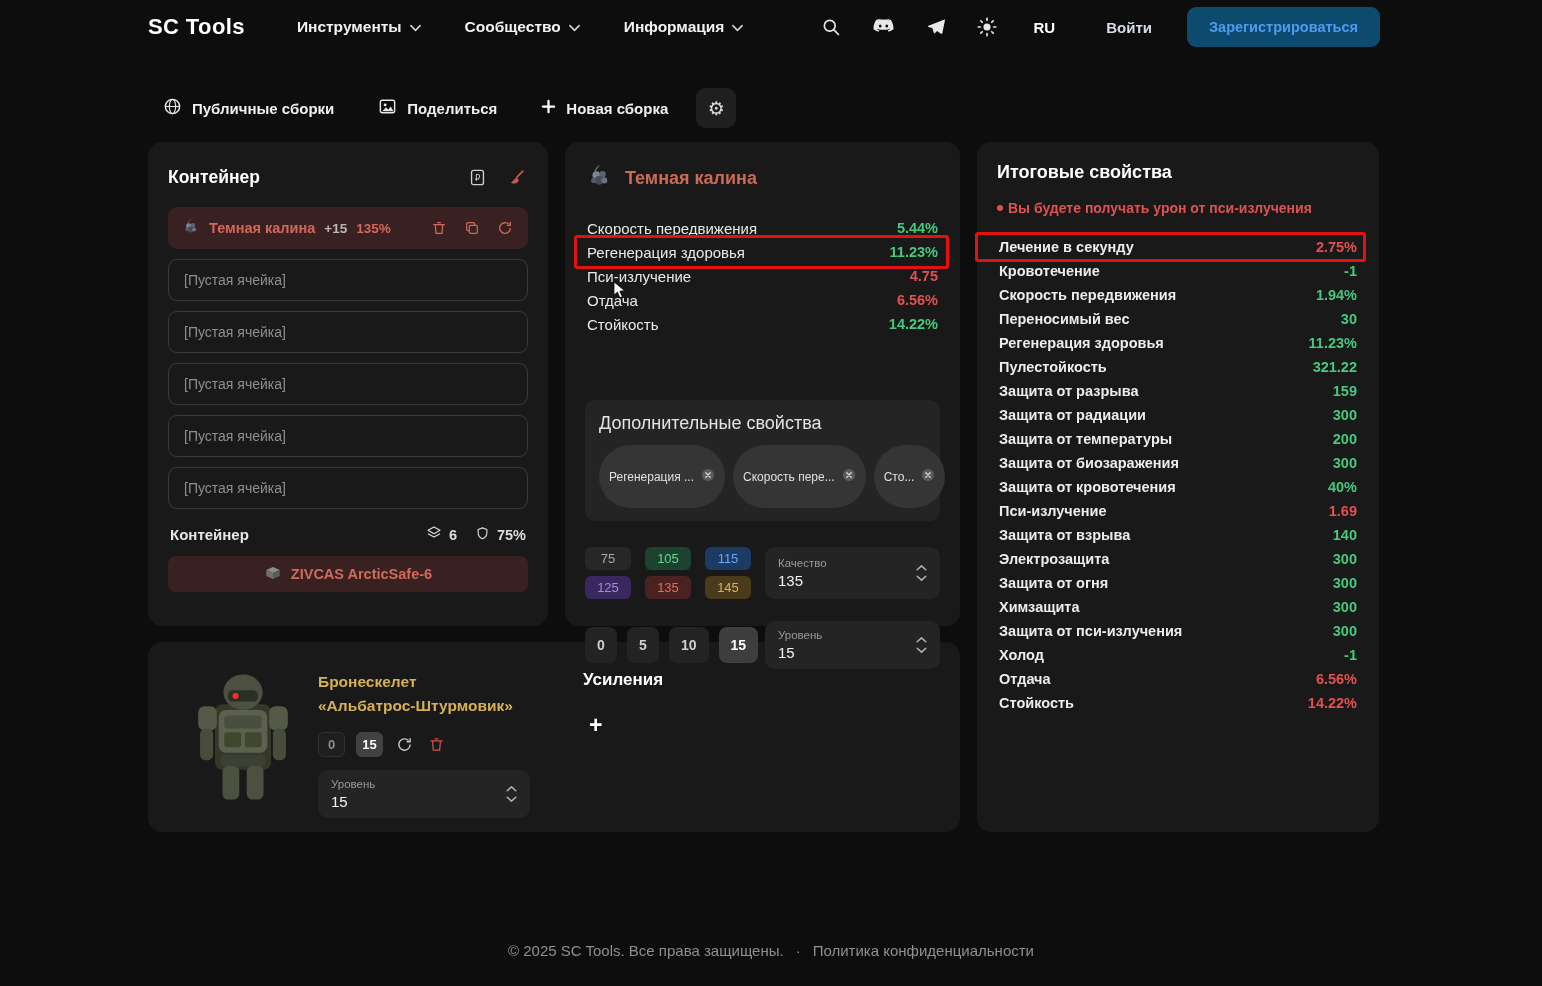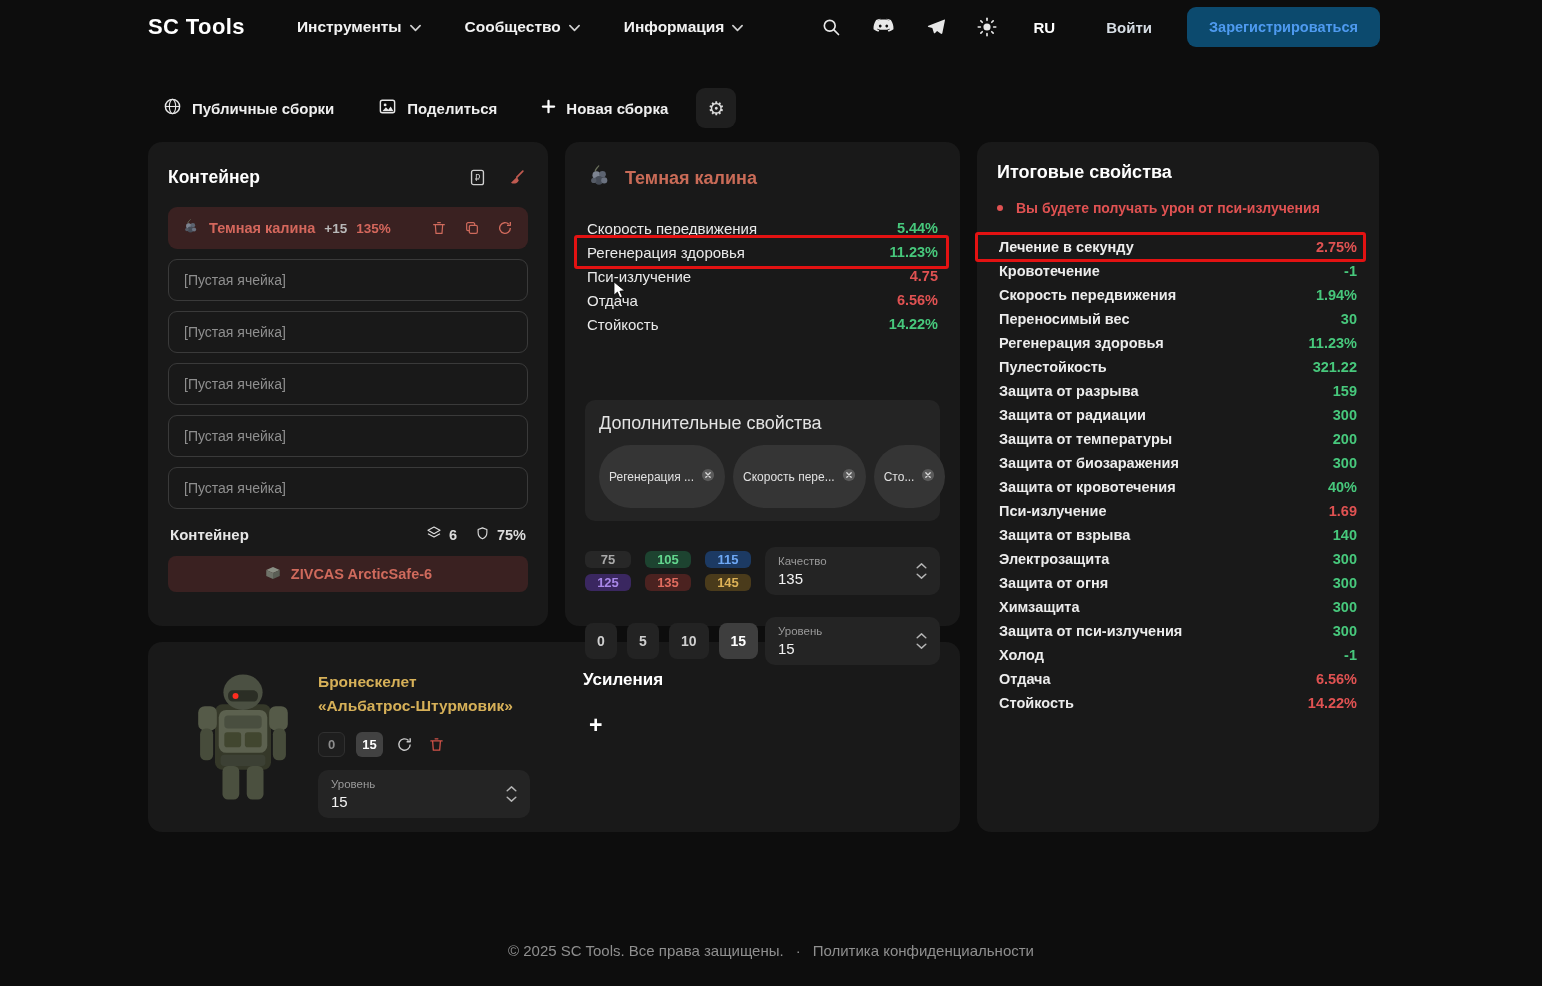--- a/index.html
+++ b/index.html
@@ -59,40 +59,40 @@
   .aval{font-weight:700;font-size:14.5px}
   [data-color="green"]{color:#47c87c}
   [data-color="red"]{color:#e05252}
   .arow[data-highlight="true"]::after{content:"";position:absolute;left:-11px;right:-9px;top:-5px;bottom:-5px;border:3px solid #e31212;border-radius:3px;pointer-events:none}
   .addbox{margin-top:64px;background:#242424;border-radius:10px;padding:13px 14px}
   .addbox-title{font-size:18px;color:#e3e3e3}
   .chips{display:flex;gap:8px;margin-top:11px}
   .chip{display:flex;align-items:center;gap:7px;background:#353535;border:none;border-radius:999px;padding:23px 10px;font-size:12px;color:#e0e0e0;cursor:pointer;white-space:nowrap;font-family:inherit}
   .pick-row{display:flex;margin-top:26px}
   .qgrid{display:grid;grid-template-columns:repeat(3,46px);gap:6px 14px;align-content:center}
-  .qbtn{height:17px;border:none;border-radius:6px;font-size:13px;font-weight:700;cursor:pointer;font-family:inherit}
+  .qbtn{height:23px;border:none;border-radius:6px;font-size:13px;font-weight:400;cursor:pointer;font-family:inherit}
   .qbtn[data-variant="gray"]{background:#272727;color:#a9a9a9}
   .qbtn[data-variant="green"]{background:#1d4330;color:#63d68e}
   .qbtn[data-variant="blue"]{background:#1c3a63;color:#6ea8f4}
   .qbtn[data-variant="purple"]{background:#3a2760;color:#a887e8}
   .qbtn[data-variant="red"]{background:#4b2220;color:#e06c5f}
   .qbtn[data-variant="gold"]{background:#4a3b1b;color:#ddb257}
   .select{margin-left:auto;width:175px;background:#242424;border-radius:10px;padding:8px 13px;display:flex;cursor:pointer;align-items:center}
   .sel-texts{display:flex;flex-direction:column;gap:3px}
   .sel-label{font-size:11.5px;color:#9a9a9a}
   .sel-value{font-size:15px;color:#f2f2f2}
   .sel-chevrons{margin-left:auto;display:flex;flex-direction:column;gap:4px;color:#b5b5b5}
   .lvl-row{display:flex;margin-top:22px;align-items:center}
   .lvl-btns{display:flex;gap:10px;align-items:center}
   .lbtn{min-width:32px;height:36px;padding:0 12px;border:none;border-radius:8px;background:#232323;color:#cfcfcf;font-size:14px;font-weight:700;cursor:pointer;font-family:inherit}
   .lbtn[data-active="true"]{background:#3e3e3e;color:#fff}
 
   
   .sum-title{font-size:18px;font-weight:700;color:#fff}
-  .warn{display:flex;align-items:center;gap:13px;margin-top:17px;color:#e05252;font-size:14px;font-weight:600}
+  .warn{display:flex;align-items:center;gap:5px;margin-top:17px;color:#e05252;font-size:14px;font-weight:600}
   .dot{width:6px;height:6px;border-radius:50%;background:#e05252;flex:none}
   .sum-stats{margin-top:19px}
   .srow{display:flex;justify-content:space-between;align-items:center;height:24px;font-size:14.5px;position:relative;padding:0 2px}
   .slabel{color:#ececec;font-weight:600}
   .sval{font-weight:700}
   .srow[data-highlight="true"]::after{content:"";position:absolute;left:-22px;right:-7px;top:-3px;bottom:-3px;border:3px solid #e31212;border-radius:3px;pointer-events:none}
 
   
   .armor-img{width:150px;display:flex;align-items:center;justify-content:center}
   .armor-info{width:250px}

